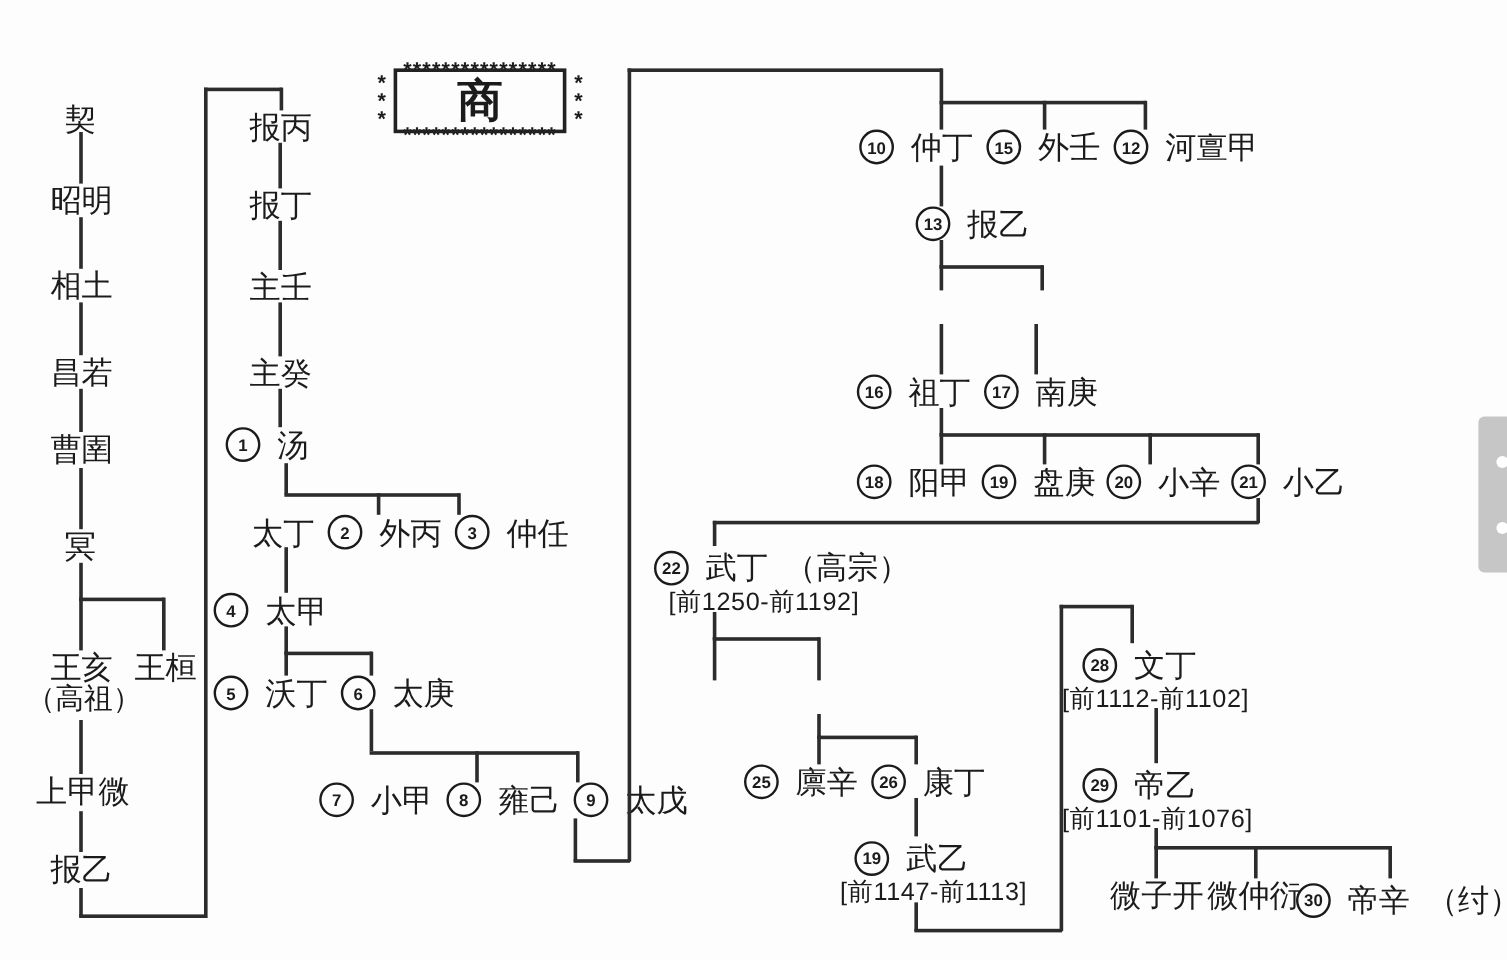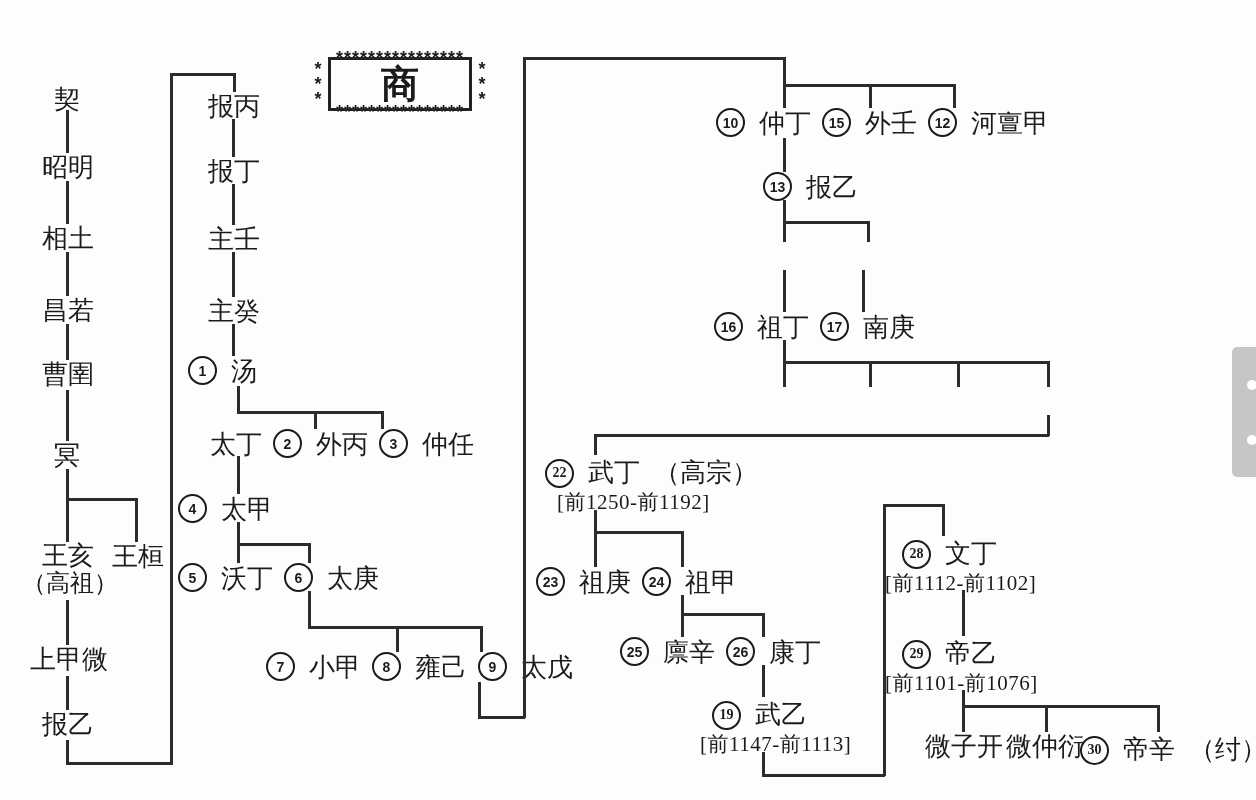--- a/index.html
+++ b/index.html
@@ -10,21 +10,21 @@
   }
   #canvas{position:absolute;left:0;top:0;width:1256px;height:800px;}
   .ln{position:absolute;background:#2c2c2c;}
   .node,.row{position:absolute;display:flex;align-items:center;white-space:nowrap;
     font-size:26px;line-height:28px;color:#1b1b1b;}
   .row{gap:11px;}
   .pair{display:inline-flex;align-items:center;gap:14px;white-space:nowrap;}
   .circ{display:inline-flex;align-items:center;justify-content:center;flex:none;
     width:25px;height:25px;border:2px solid #1b1b1b;border-radius:50%;
     font-size:14px;font-weight:bold;line-height:1;background:#fdfdfd;}
-  .block{position:absolute;white-space:nowrap;font-size:26px;line-height:28px;font-family:Liberation Serif, serif;}
+  .block{position:absolute;white-space:nowrap;font-size:26px;line-height:28px;}
   .dates{font-size:21px;line-height:24px;margin-top:2px;letter-spacing:0.5px;}
   .paren-line{font-size:24px;line-height:26px;}
   .center{text-align:center;}
   
   .titlebox{position:absolute;left:310px;top:48px;width:180px;height:72px;}
   .t-inner{position:absolute;left:18px;right:18px;top:9px;bottom:9px;
     border:3px solid #222;display:flex;align-items:center;justify-content:center;
     font-size:38px;font-weight:bold;background:transparent;}
   .t-row{position:absolute;left:0;right:0;text-align:center;font-size:18px;
     letter-spacing:1px;line-height:12px;font-weight:bold;color:#1b1b1b;}
@@ -178,40 +178,48 @@
     <span class="pair">
         <span class="circ">16</span>
         <span>祖丁</span>
       </span>
     <span class="pair">
         <span class="circ">17</span>
         <span>南庚</span>
       </span>
   </div>
 
+  <div class="row" style="left:714px;top:387px;gap:9px">
+    <span class="pair">
+        <span class="circ">18</span>
+        <span>阳甲</span>
+      </span>
+    <span class="pair">
+        <span class="circ">19</span>
+        <span>盘庚</span>
+      </span>
+    <span class="pair">
+        <span class="circ">20</span>
+        <span>小辛</span>
+      </span>
+    <span class="pair">
+        <span class="circ">21</span>
+        <span>小乙</span>
+      </span>
+  </div>
 
   <div class="block" style="left:545px;top:455px">
     <div class="pair">
         <span class="circ">22</span>
         <span>武丁</span>
         <span>（高宗）</span>
       </div>
     <div class="dates" style="padding-left:12px">[前1250-前1192]</div>
   </div>
 
-  <div class="row" style="left:536px;top:567px">
-    <span class="pair">
-        <span class="circ">23</span>
-        <span>祖庚</span>
-      </span>
-    <span class="pair">
-        <span class="circ">24</span>
-        <span>祖甲</span>
-      </span>
-  </div>
 
   <div class="row" style="left:620px;top:637px">
     <span class="pair">
         <span class="circ">25</span>
         <span>廪辛</span>
       </span>
     <span class="pair">
         <span class="circ">26</span>
         <span>康丁</span>
       </span>

